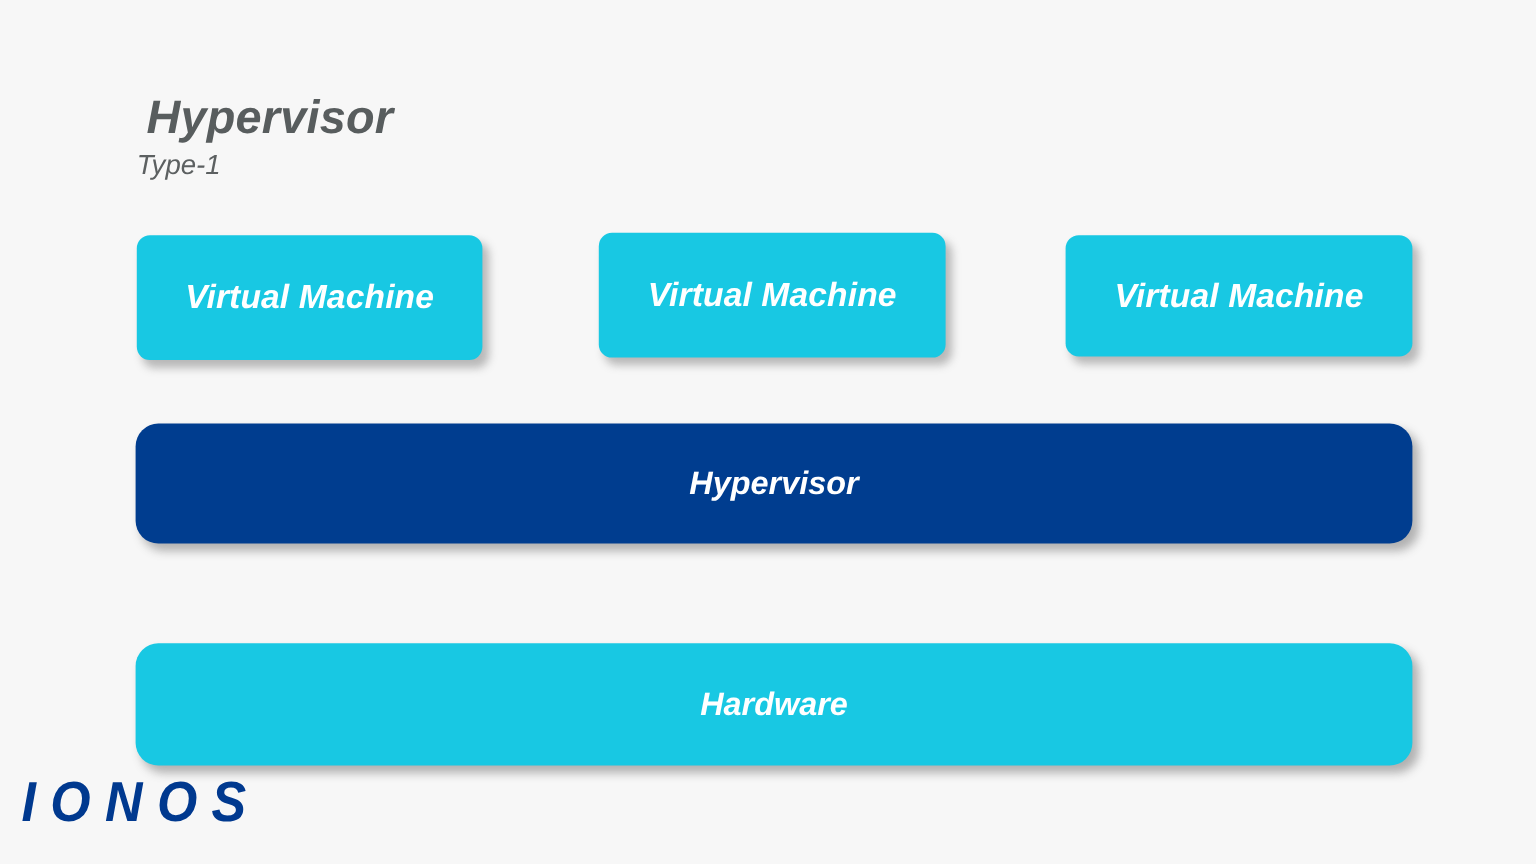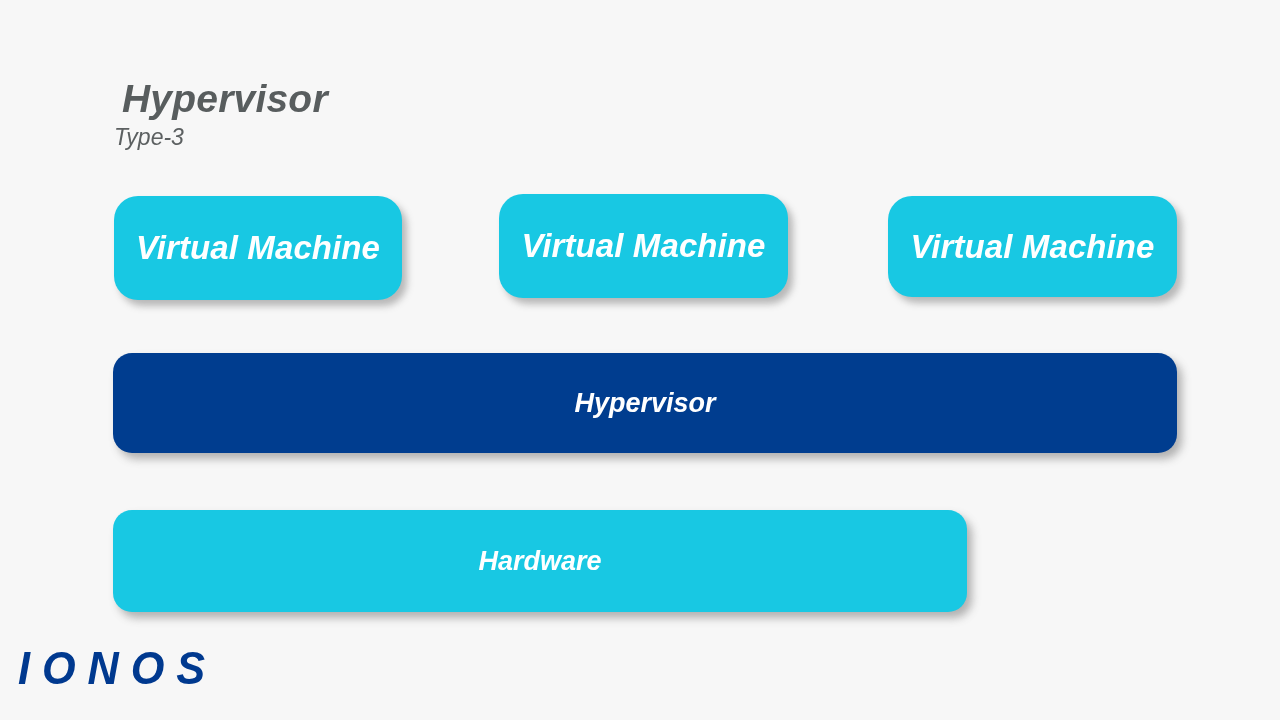--- a/index.html
+++ b/index.html
@@ -61,22 +61,22 @@
     text-align: center;
   }
   .shape-label {
     display: block;
     white-space: nowrap;
   }
 
   
   .vm-box {
     background: #18c8e3;
-    border-radius: 24px;
-    font-size: 33px;
+    border-radius: 11px;
+    font-size: 28px;
     letter-spacing: 0.1px;
     box-shadow: 5px 6px 7px rgba(90, 90, 90, 0.40);
   }
   #vm-1 { left: 114px; top: 196px; width: 288px; height: 104px; }
   #vm-2 { left: 499px; top: 194px; width: 289px; height: 104px; }
   #vm-3 { left: 888px; top: 196px; width: 289px; height: 101px; }
 
   
   .hypervisor-bar {
     left: 113px;
@@ -85,22 +85,22 @@
     height: 100px;
     background: #003d8f;
     border-radius: 19px;
     font-size: 27px;
     box-shadow: 5px 6px 8px rgba(80, 80, 80, 0.42);
   }
 
   
   .hardware-bar {
     left: 113px;
-    top: 510px;
-    width: 854px;
+    top: 536px;
+    width: 1064px;
     height: 102px;
     background: #18c8e3;
     border-radius: 19px;
     font-size: 27px;
     box-shadow: 5px 6px 8px rgba(80, 80, 80, 0.42);
     align-items: center;
   }
 
   
   .logo {
@@ -118,21 +118,21 @@
     user-select: none;
   }
 </style>
 </head>
 <body>
 
 <div id="slide">
 
   <div class="heading-block">
     <div class="slide-title">Hypervisor</div>
-    <div class="slide-subtitle">Type-3</div>
+    <div class="slide-subtitle">Type-1</div>
   </div>
 
   <div class="shape vm-box" id="vm-1">
     <span class="shape-label">Virtual Machine</span>
   </div>
 
   <div class="shape vm-box" id="vm-2">
     <span class="shape-label">Virtual Machine</span>
   </div>
 

